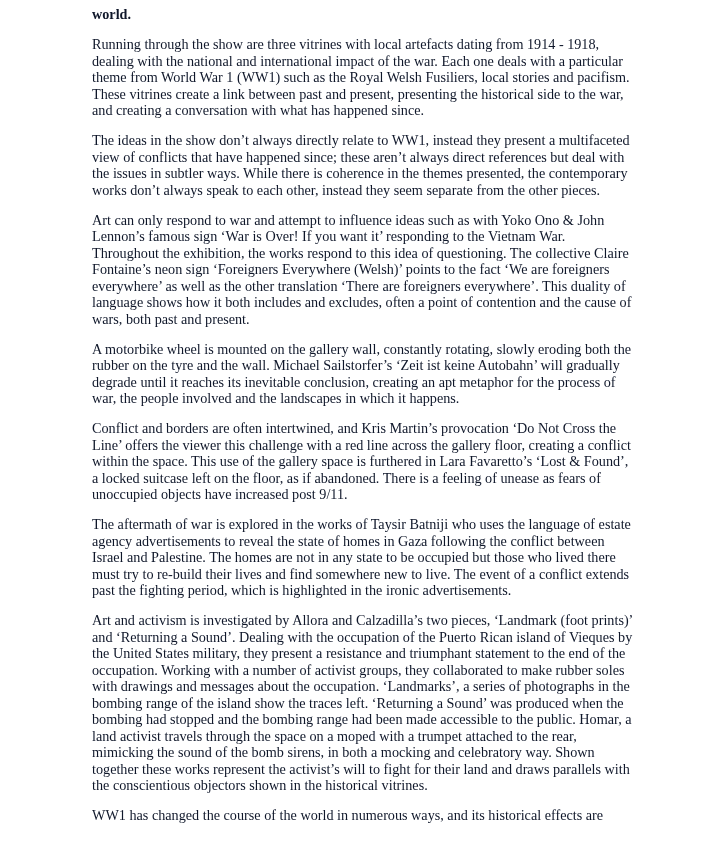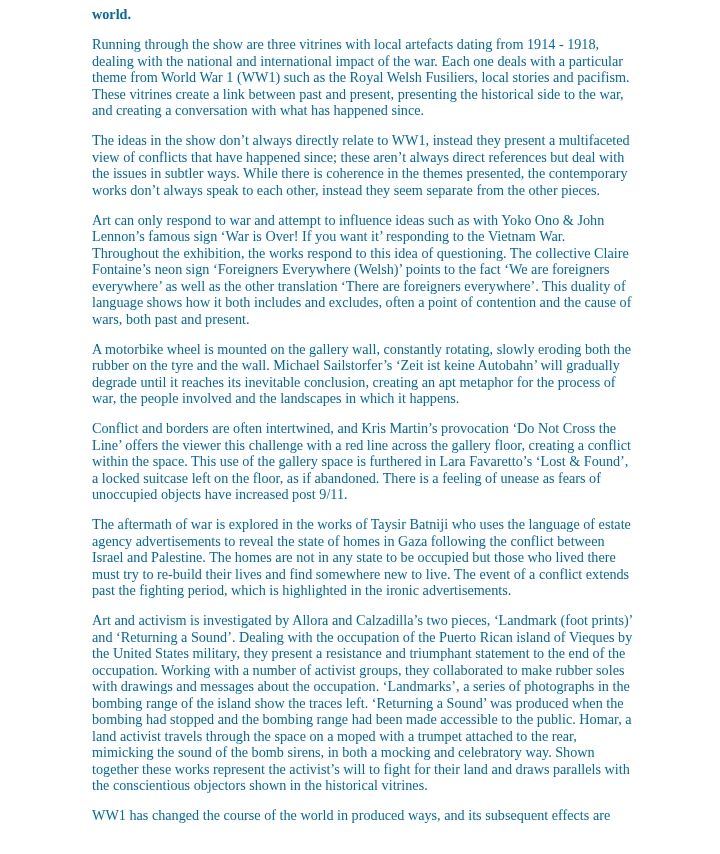--- a/index.html
+++ b/index.html
@@ -11,21 +11,21 @@
     height: 854px;
     background: #ffffff;
     overflow: hidden;
     position: relative;
   }
   .page {
     position: absolute;
     top: 6px;
     left: 92px;
     width: 543px;
-    color: #0369a1;
+    color: #0f172a;
     font-family: "Liberation Serif", "DejaVu Serif", serif;
     font-size: 14.2px;
     line-height: 16.5px;
     text-align: left;
   }
   .para {
     margin: 0 0 13.5px 0;
     padding: 0;
   }
   .para.bold {
@@ -37,14 +37,14 @@
 
 <div class="page">
   <p class="para bold">world.</p>
   <p class="para">Running through the show are three vitrines with local artefacts dating from 1914 - 1918, dealing with the national and international impact of the war. Each one deals with a particular theme from World War 1 (WW1) such as the Royal Welsh Fusiliers, local stories and pacifism. These vitrines create a link between past and present, presenting the historical side to the war, and creating a conversation with what has happened since.</p>
   <p class="para">The ideas in the show don’t always directly relate to WW1, instead they present a multifaceted view of conflicts that have happened since; these aren’t always direct references but deal with the issues in subtler ways. While there is coherence in the themes presented, the contemporary works don’t always speak to each other, instead they seem separate from the other pieces.</p>
   <p class="para">Art can only respond to war and attempt to influence ideas such as with Yoko Ono &amp; John Lennon’s famous sign ‘War is Over! If you want it’ responding to the Vietnam War. Throughout the exhibition, the works respond to this idea of questioning. The collective Claire Fontaine’s neon sign ‘Foreigners Everywhere (Welsh)’ points to the fact ‘We are foreigners everywhere’ as well as the other translation ‘There are foreigners everywhere’. This duality of language shows how it both includes and excludes, often a point of contention and the cause of wars, both past and present.</p>
   <p class="para">A motorbike wheel is mounted on the gallery wall, constantly rotating, slowly eroding both the rubber on the tyre and the wall. Michael Sailstorfer’s ‘Zeit ist keine Autobahn’ will gradually degrade until it reaches its inevitable conclusion, creating an apt metaphor for the process of war, the people involved and the landscapes in which it happens.</p>
   <p class="para">Conflict and borders are often intertwined, and Kris Martin’s provocation ‘Do Not Cross the Line’ offers the viewer this challenge with a red line across the gallery floor, creating a conflict within the space. This use of the gallery space is furthered in Lara Favaretto’s ‘Lost &amp; Found’, a locked suitcase left on the floor, as if abandoned. There is a feeling of unease as fears of unoccupied objects have increased post 9/11.</p>
   <p class="para">The aftermath of war is explored in the works of Taysir Batniji who uses the language of estate agency advertisements to reveal the state of homes in Gaza following the conflict between Israel and Palestine. The homes are not in any state to be occupied but those who lived there must try to re-build their lives and find somewhere new to live. The event of a conflict extends past the fighting period, which is highlighted in the ironic advertisements.</p>
   <p class="para">Art and activism is investigated by Allora and Calzadilla’s two pieces, ‘Landmark (foot prints)’ and ‘Returning a Sound’. Dealing with the occupation of the Puerto Rican island of Vieques by the United States military, they present a resistance and triumphant statement to the end of the occupation. Working with a number of activist groups, they collaborated to make rubber soles with drawings and messages about the occupation. ‘Landmarks’, a series of photographs in the bombing range of the island show the traces left. ‘Returning a Sound’ was produced when the bombing had stopped and the bombing range had been made accessible to the public. Homar, a land activist travels through the space on a moped with a trumpet attached to the rear, mimicking the sound of the bomb sirens, in both a mocking and celebratory way. Shown together these works represent the activist’s will to fight for their land and draws parallels with the conscientious objectors shown in the historical vitrines.</p>
-  <p class="para">WW1 has changed the course of the world in produced ways, and its subsequent effects are</p>
+  <p class="para">WW1 has changed the course of the world in numerous ways, and its historical effects are</p>
 </div>
 
 </body></html>

